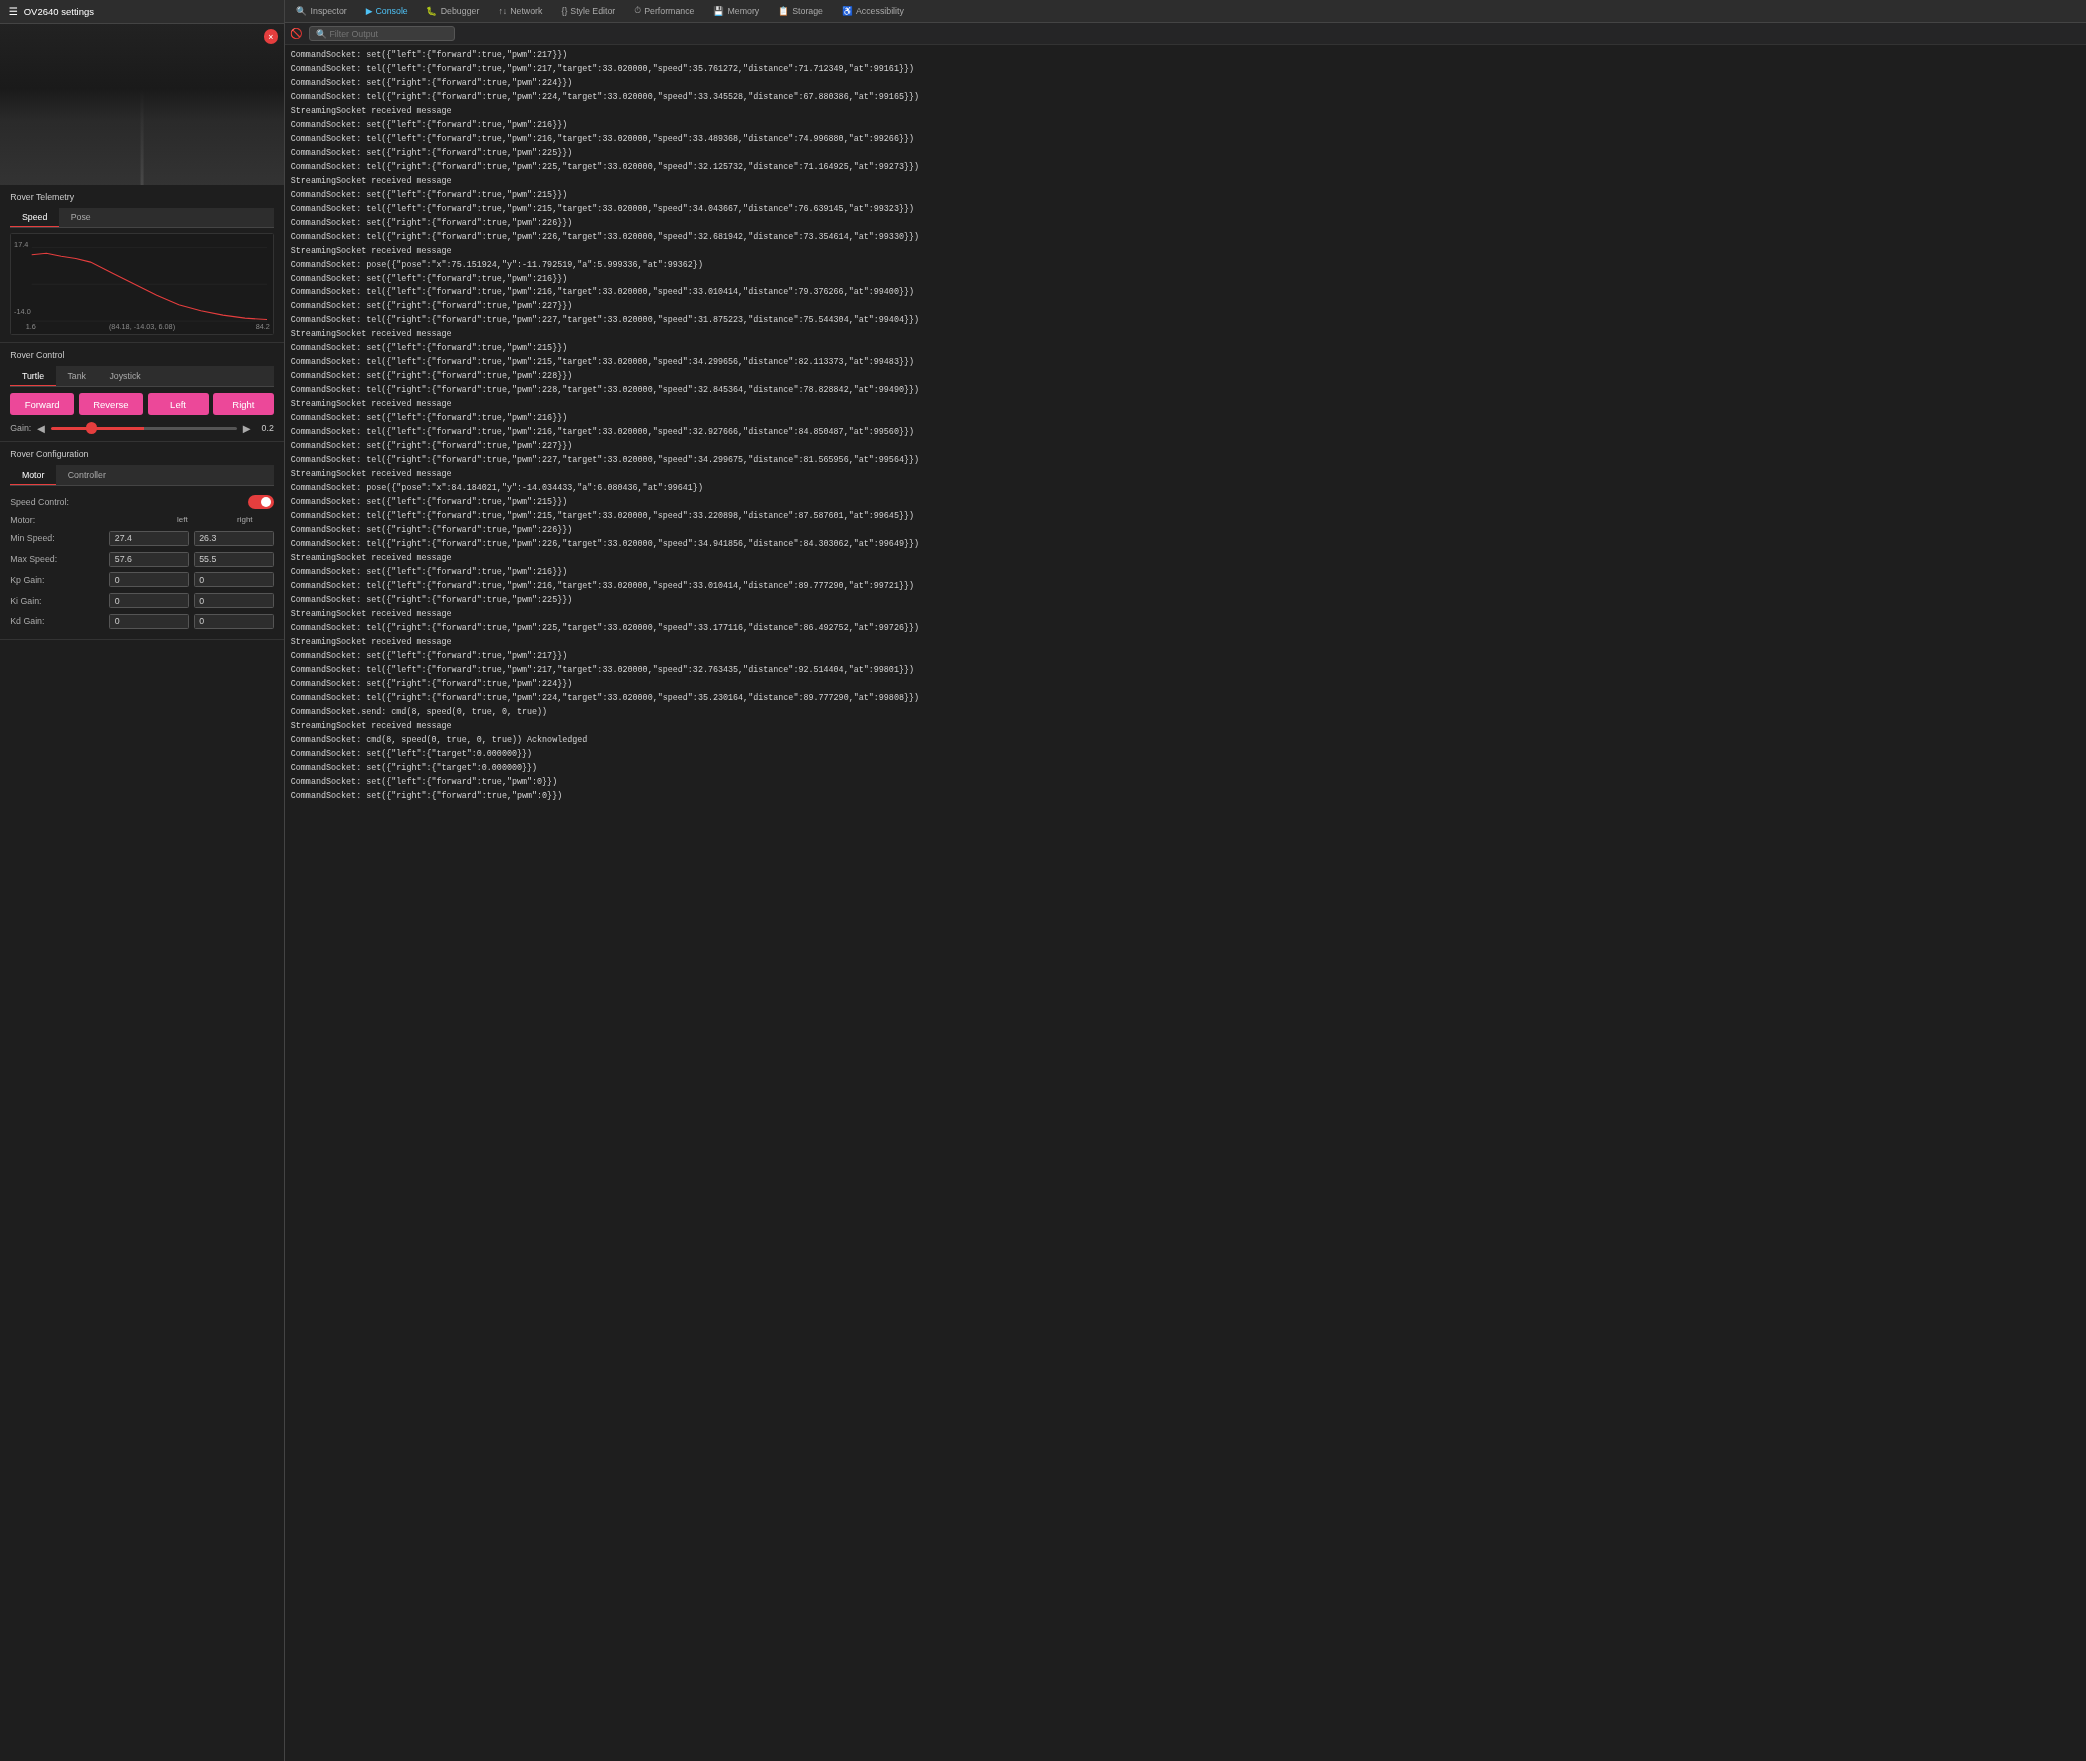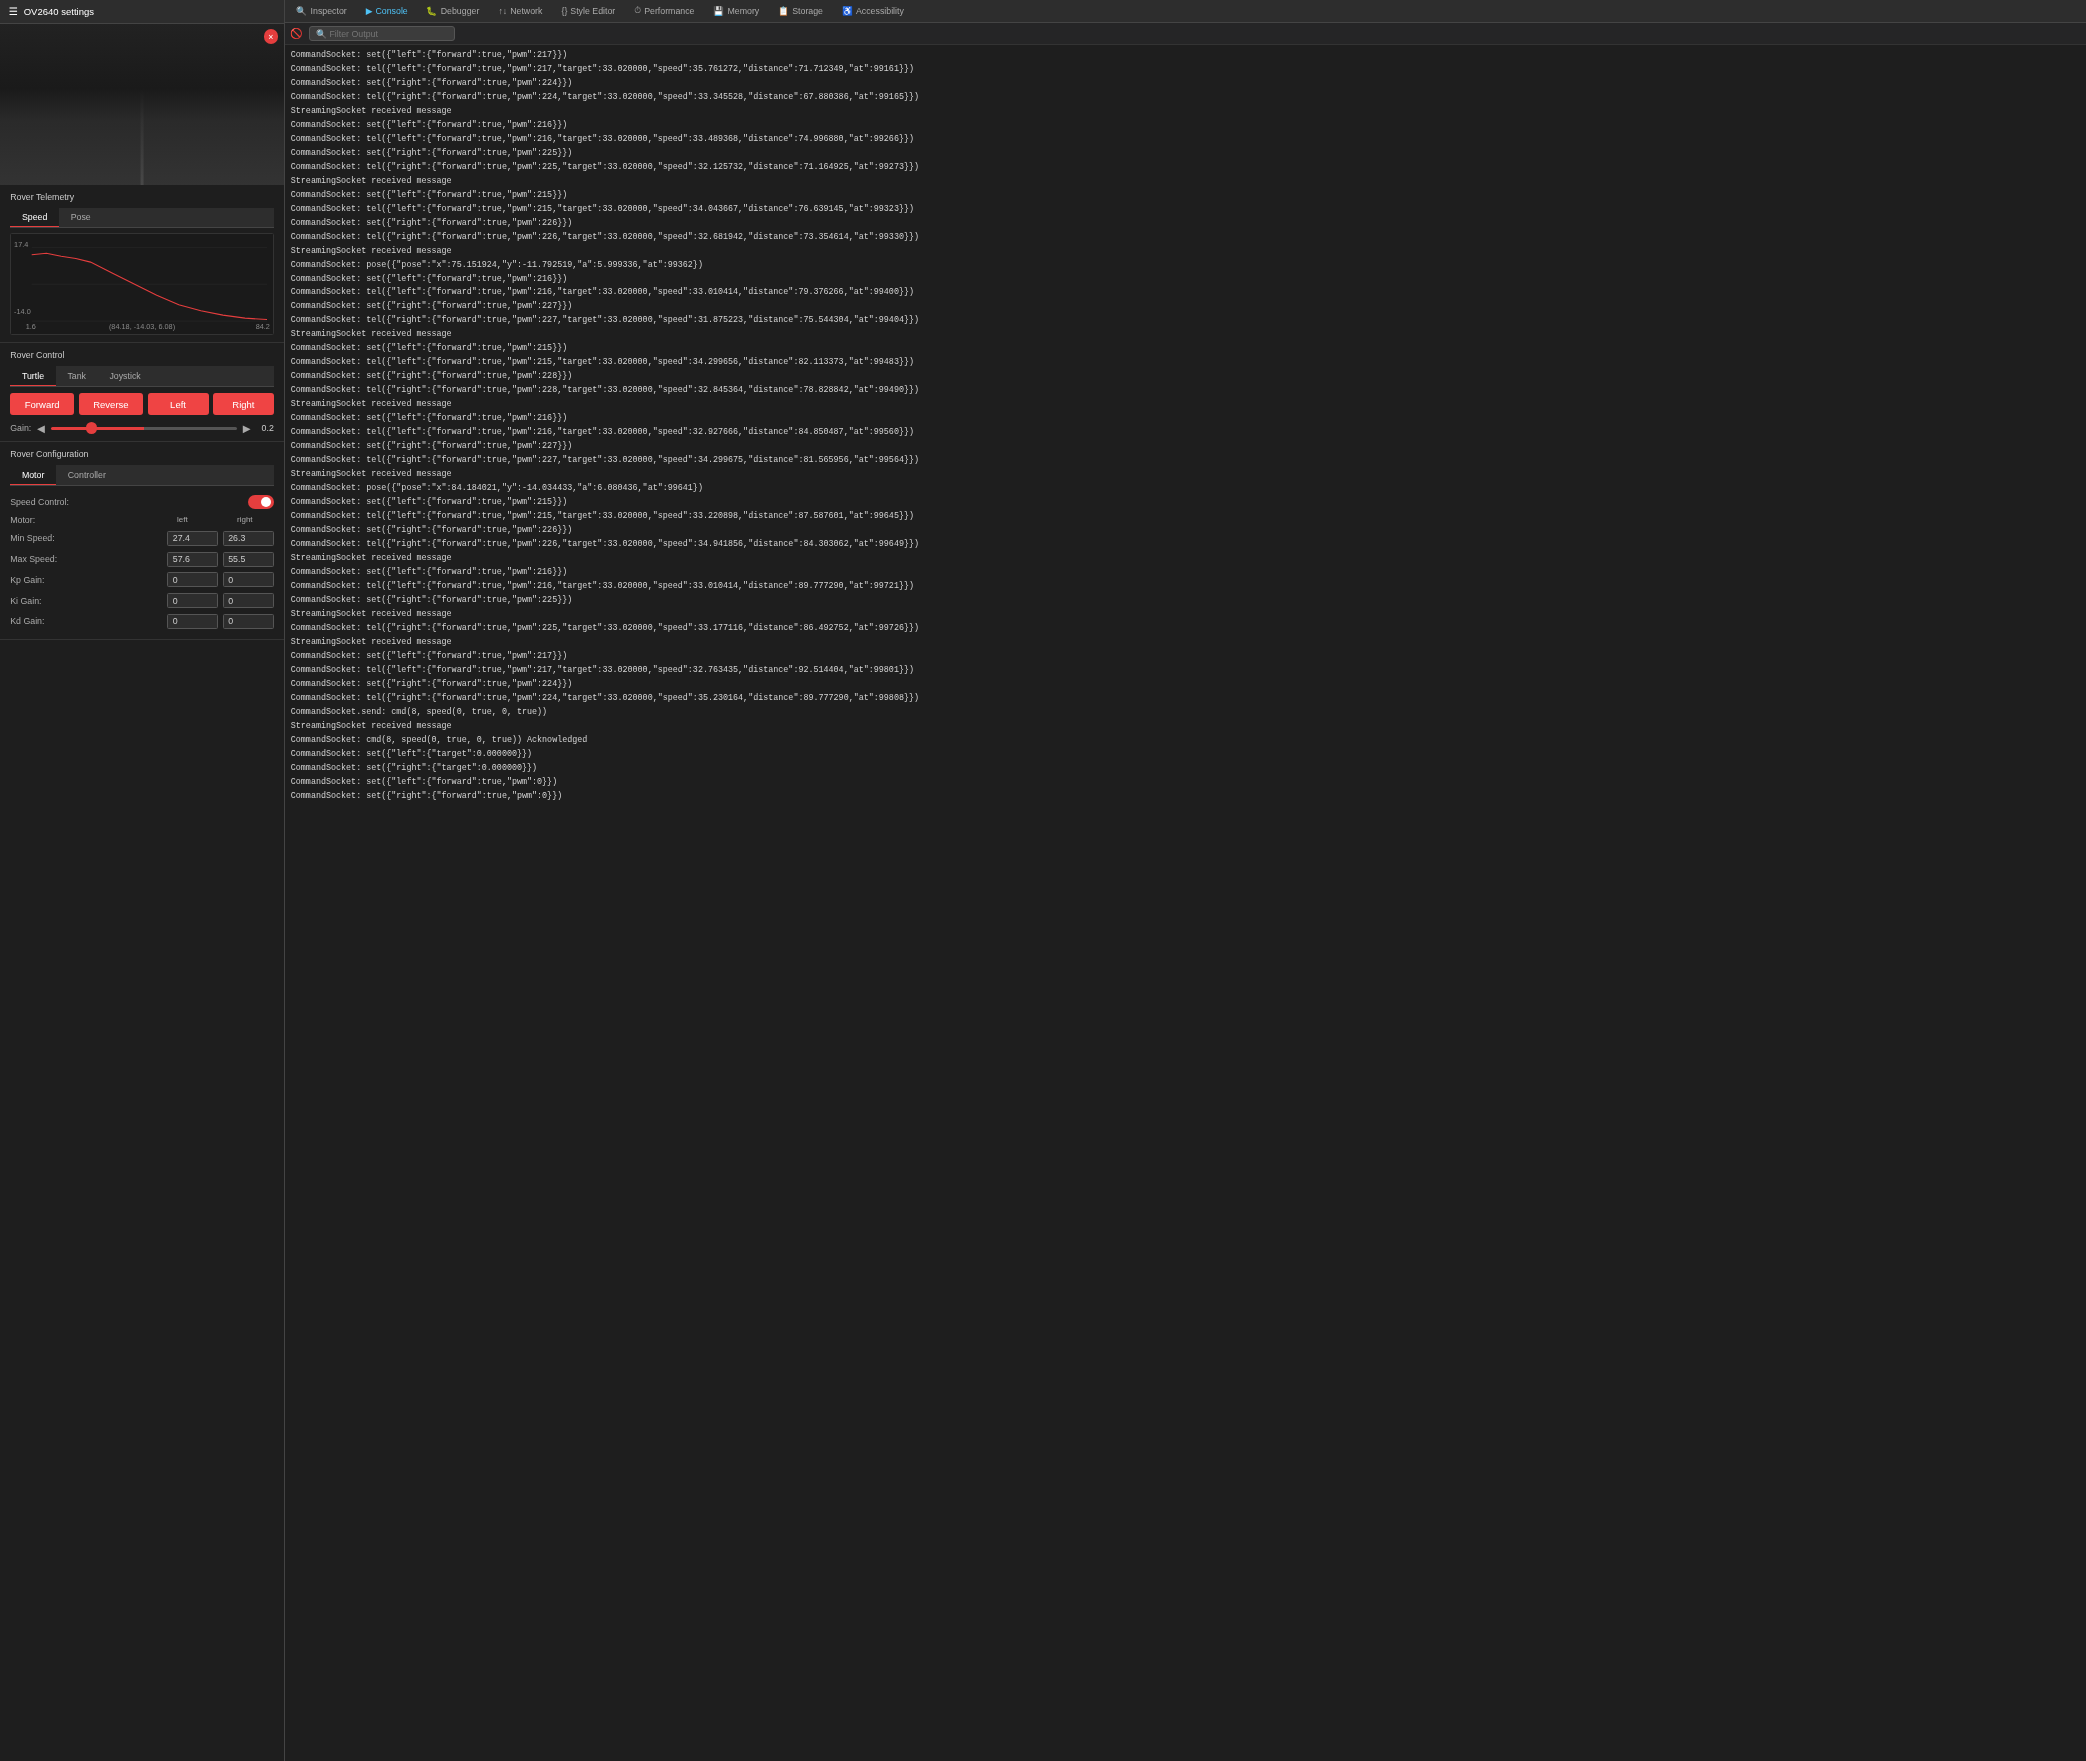--- a/index.html
+++ b/index.html
@@ -163,21 +163,21 @@
 
     
     .control-btn-row {
       display: flex;
       gap: 4.4px;
       margin-top: 5.8px;
       justify-content: center;
     }
 
     .ctrl-btn {
-      background: #ef4444;
+      background: #ec4899;
       color: white;
       border: none;
       border-radius: 2.9px;
       padding: 5.8px 14.6px;
       cursor: pointer;
       font-size: 9.5px;
       font-weight: 500;
       flex: 1;
     }
 
@@ -240,21 +240,21 @@
       width: 58px;
     }
 
     .config-input {
       background: #2d2d2d;
       border: 0.7px solid #555;
       border-radius: 1.5px;
       color: #ccc;
       font-size: 8.8px;
       padding: 1.5px 4.4px;
-      width: 51px;
+      width: 80px;
       text-align: left;
     }
 
     
     .toggle-switch {
       position: relative;
       width: 26px;
       height: 14.6px;
     }
 

